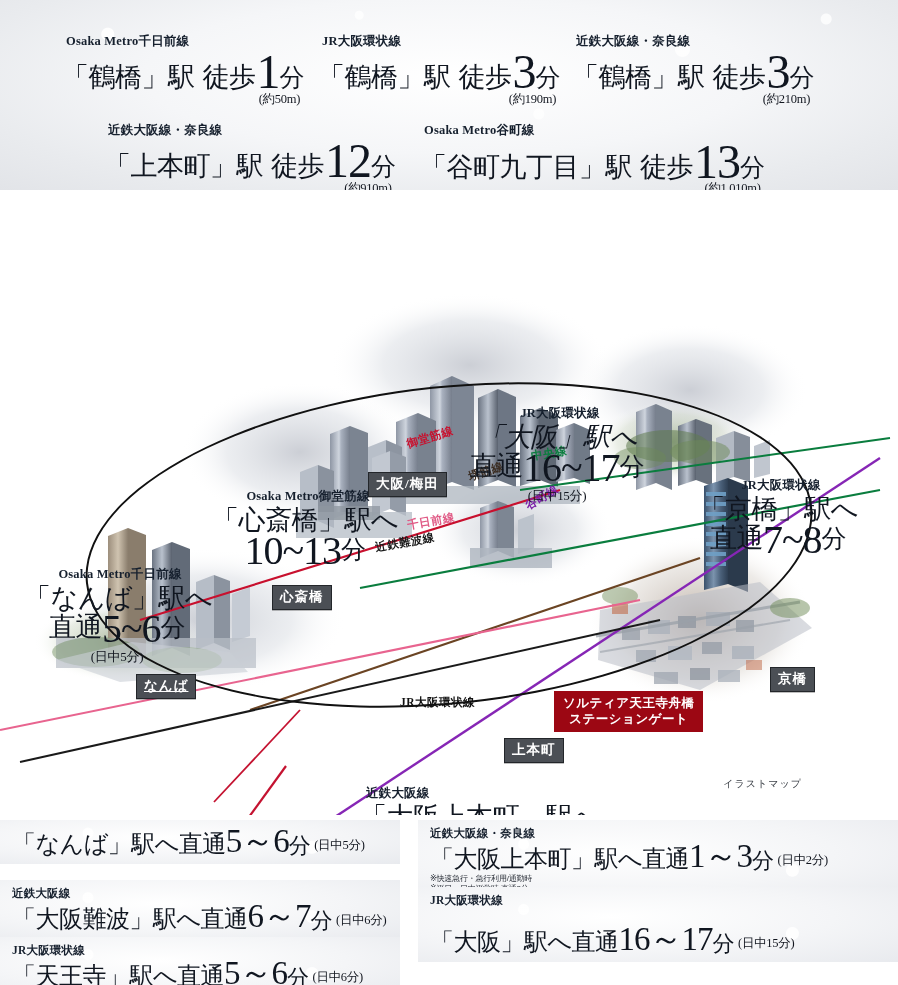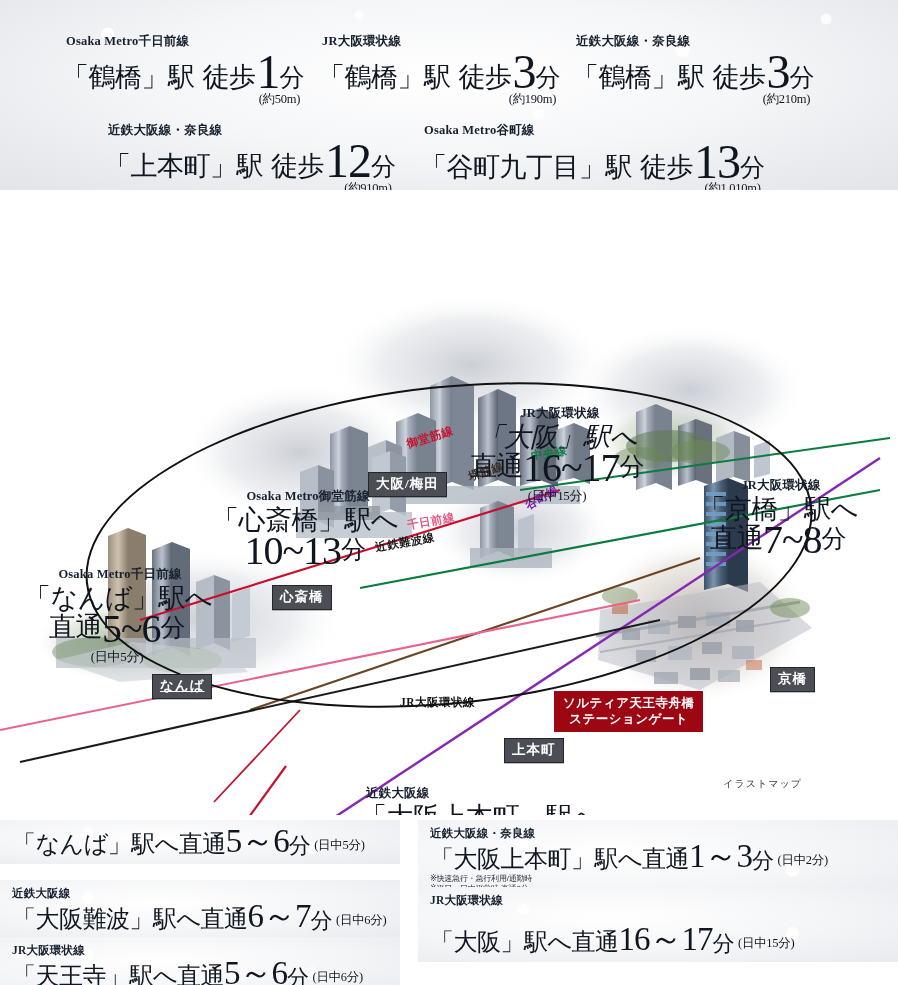--- a/index.html
+++ b/index.html
@@ -324,21 +324,21 @@
 
     <div class="linelabel" style="left:406px; top:240px; color:#c8102e; transform:rotate(-17deg);">御堂筋線</div>
     <div class="linelabel" style="left:531px; top:256px; color:#0a7d3e; transform:rotate(-9deg);">中央線</div>
     <div class="linelabel" style="left:468px; top:274px; color:#3b2d22; transform:rotate(-18deg);">堺筋線</div>
     <div class="linelabel" style="left:524px; top:300px; color:#7b1fa8; transform:rotate(-31deg);">谷町線</div>
     <div class="linelabel" style="left:407px; top:324px; color:#e05a85; transform:rotate(-10deg);">千日前線</div>
     <div class="linelabel" style="left:375px; top:345px; color:#1a1a1a; transform:rotate(-10deg);">近鉄難波線</div>
 
     <div class="mlabel" style="left:368px; top:282px;">大阪/梅田</div>
     <div class="mlabel" style="left:272px; top:395px;">心斎橋</div>
-    <div class="mlabel" style="left:152px; top:484px;text-decoration:underline;">なんば</div>
+    <div class="mlabel" style="left:136px; top:484px;text-decoration:underline;">なんば</div>
     <div class="mlabel" style="left:504px; top:548px;">上本町</div>
     <div class="mlabel" style="left:770px; top:477px;text-align:right;">京橋</div>
     <div class="mlabel" style="left:126px; top:660px;">天王寺</div>
 
     <div class="propbadge" style="left:554px; top:501px;">
       <div>ソルティア天王寺舟橋</div>
       <div>ステーションゲート</div>
     </div>
 
     <div class="callout" style="left:452px; top:215px; text-align:center; width:210px;">

